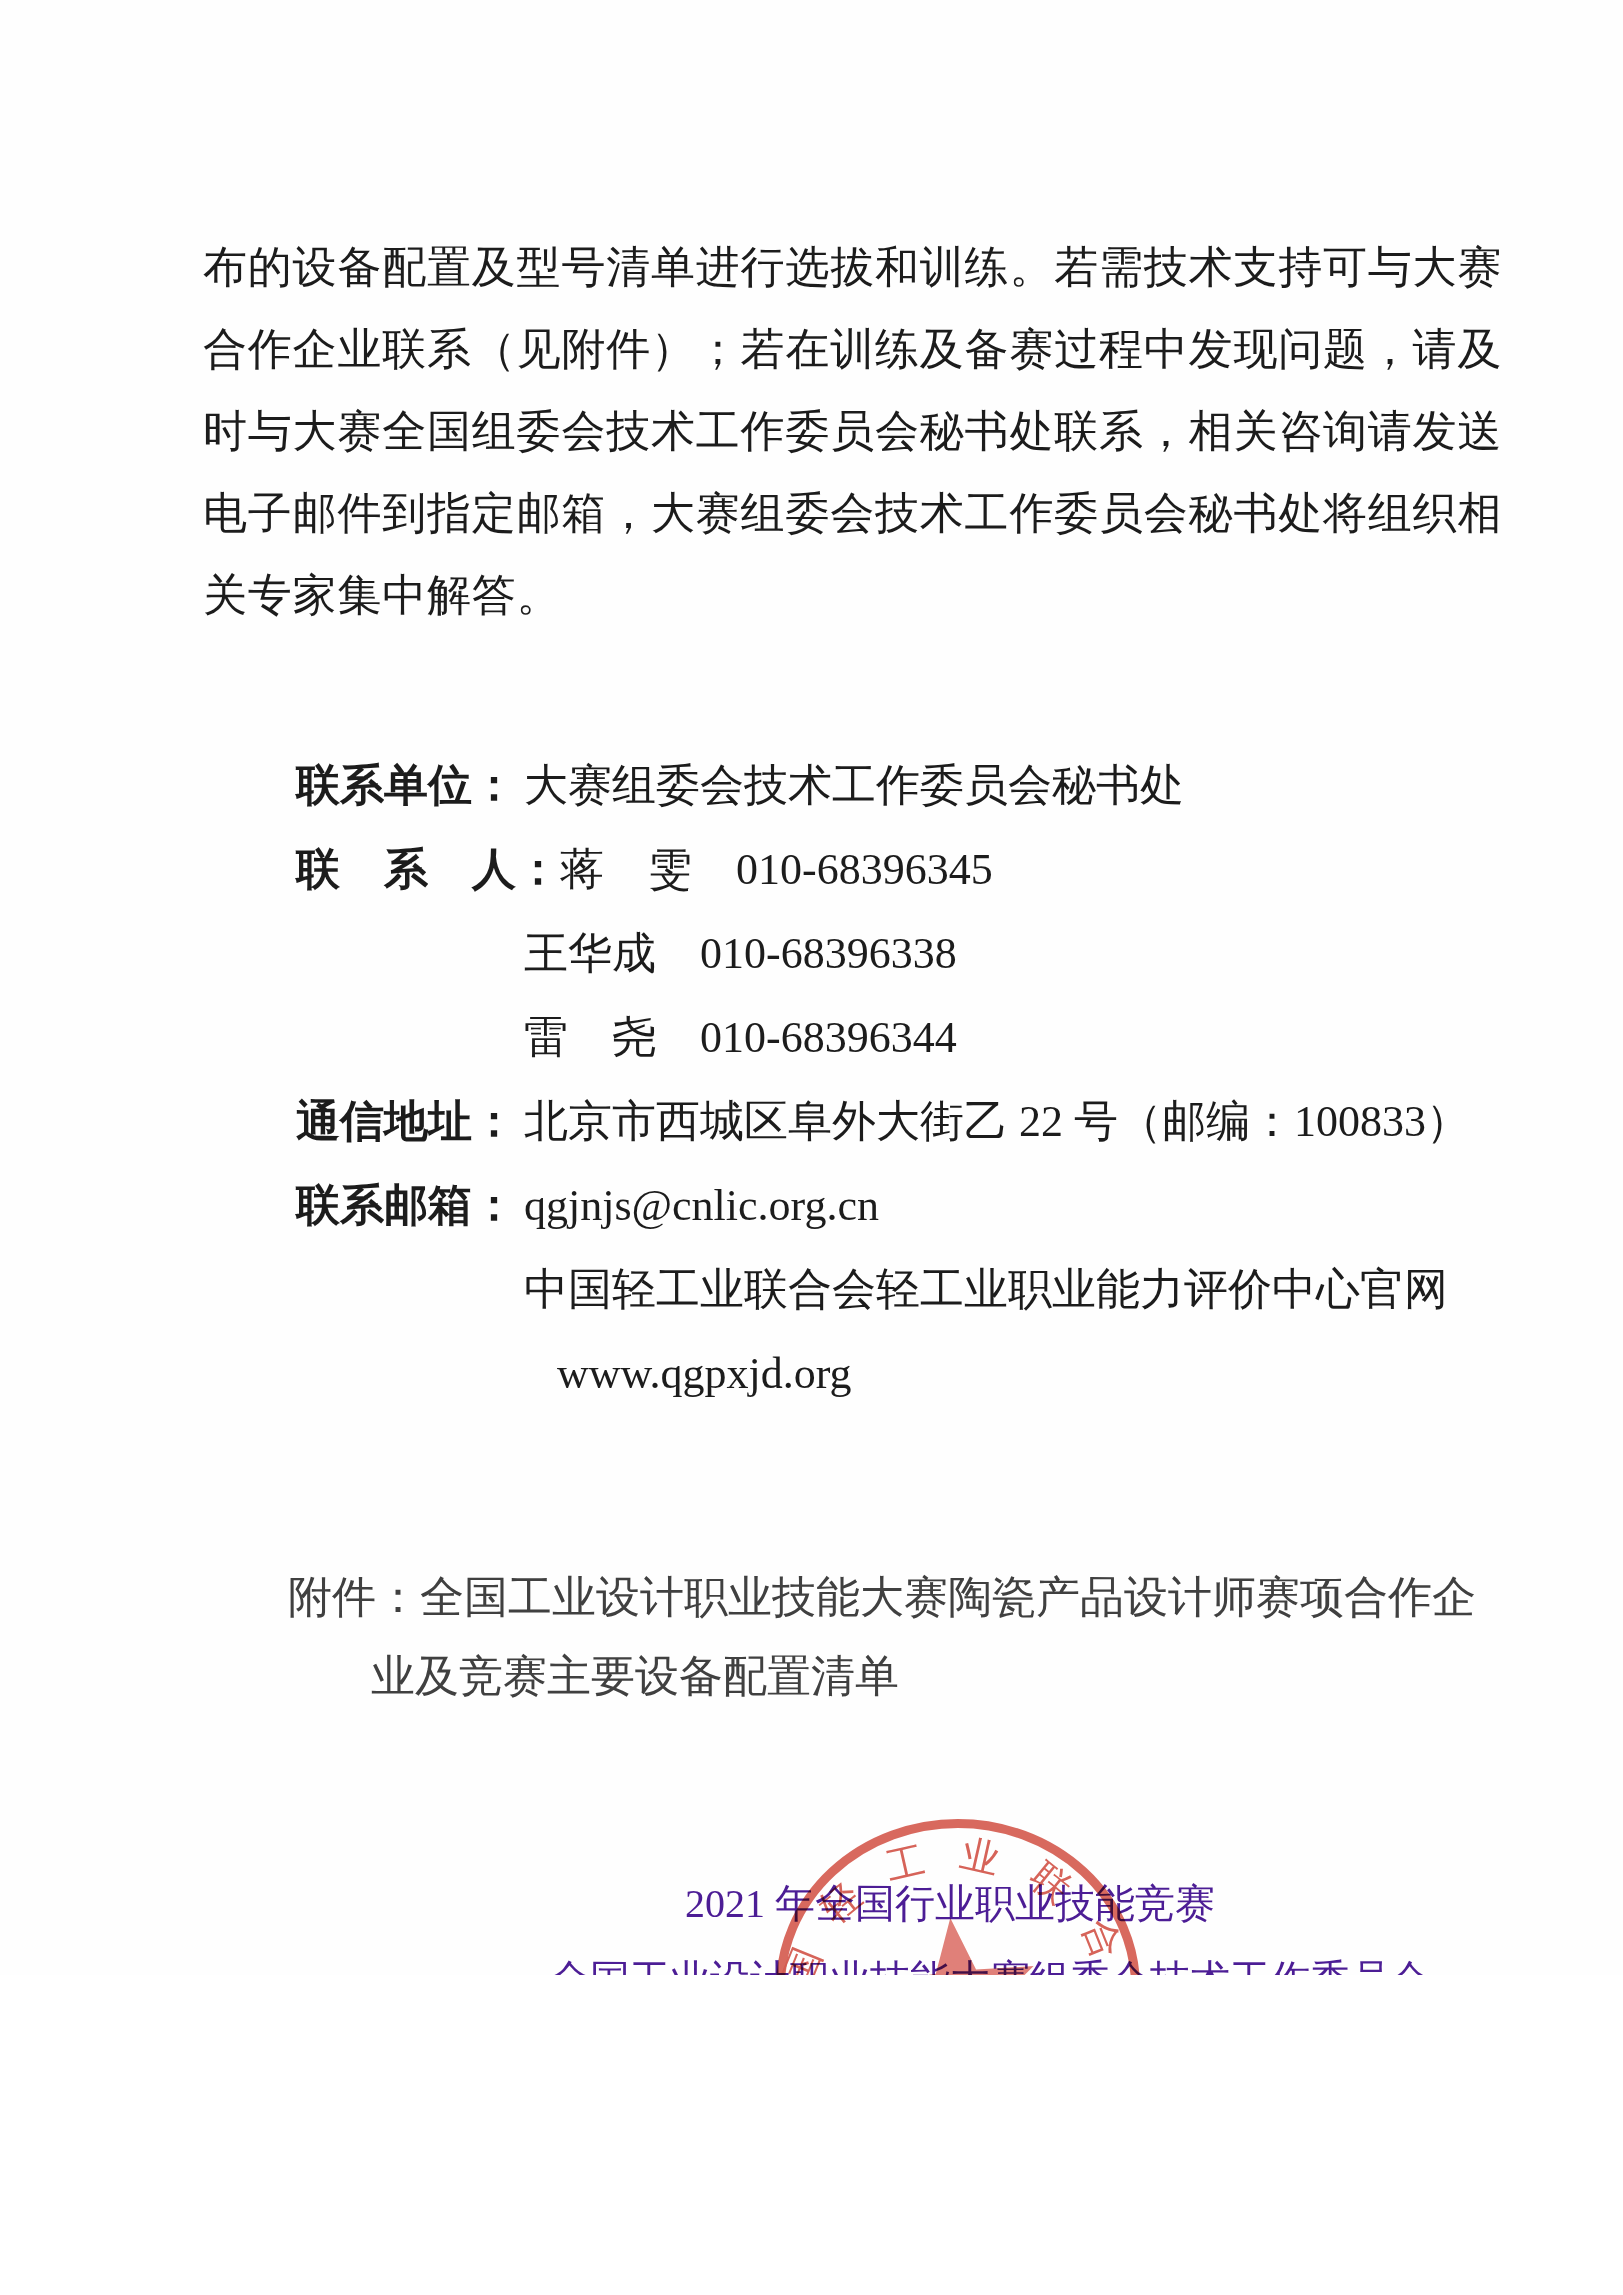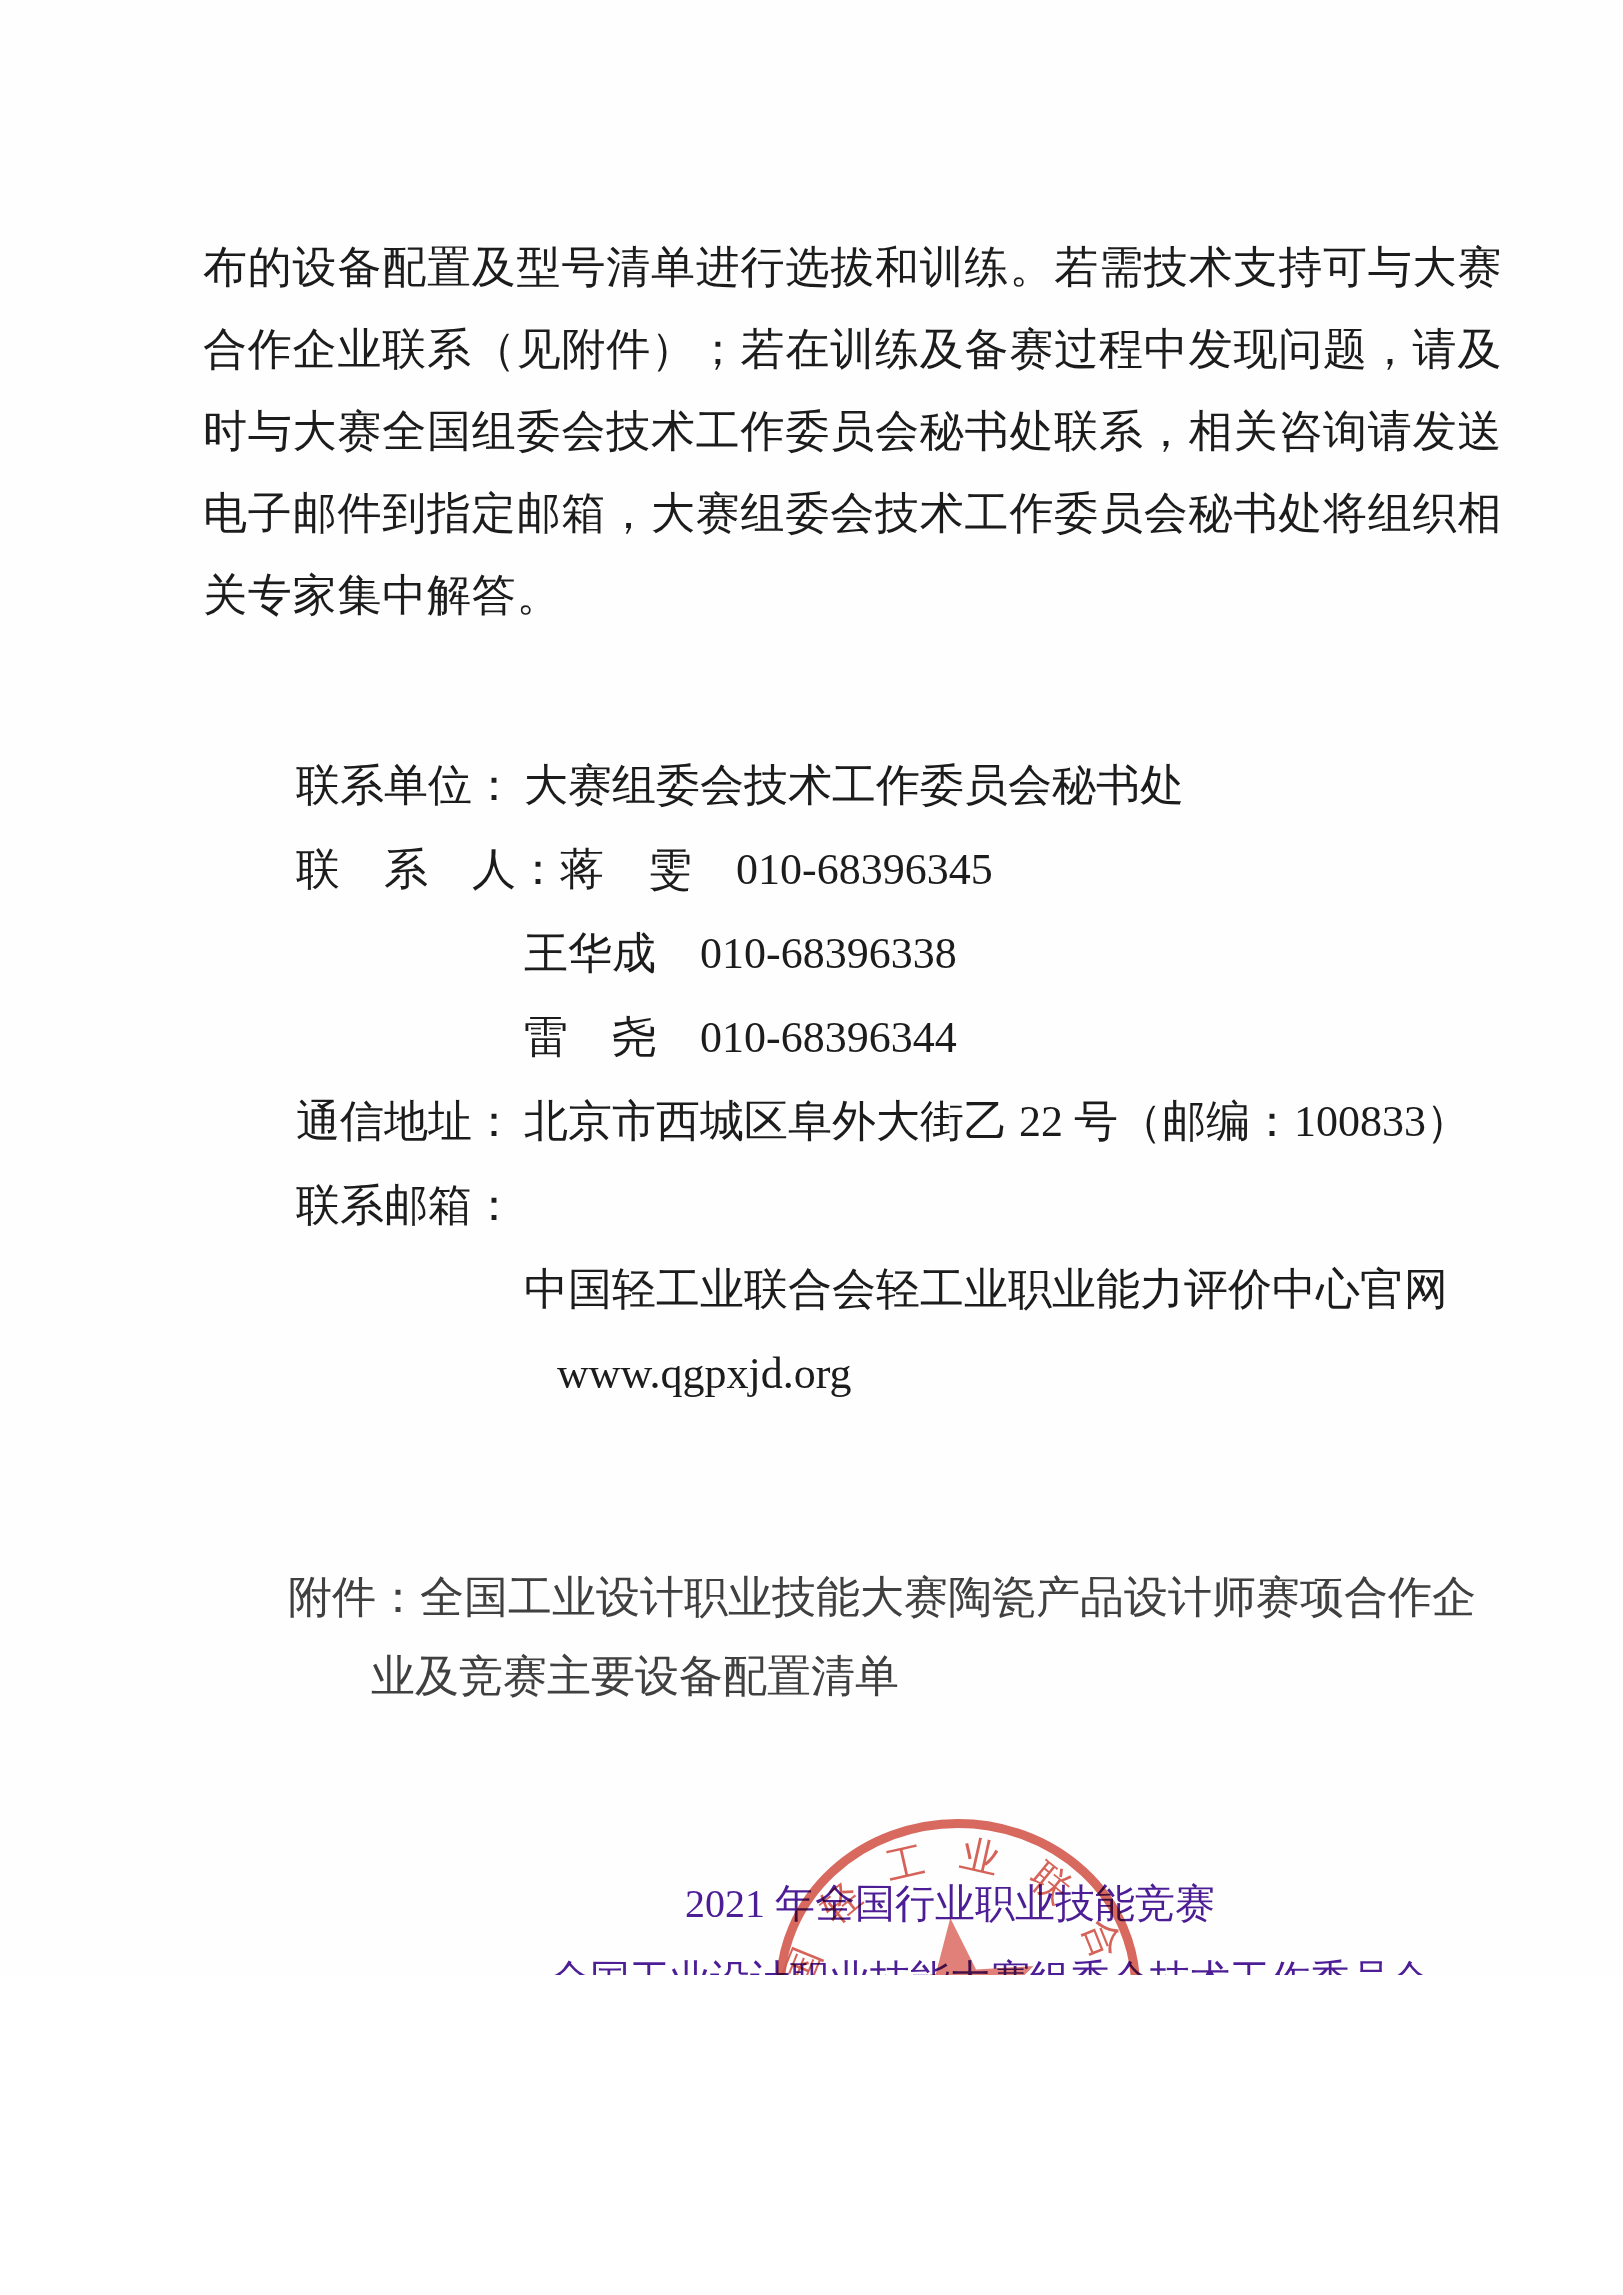--- a/index.html
+++ b/index.html
@@ -32,21 +32,21 @@
     text-align-last: left;
   }
   
   .contact {
     position: absolute;
     left: 296px; top: 744px; width: 1171px;
     font-size: 44px; line-height: 84px;
     color: #1c1c1c;
   }
   .crow { display: flex; white-space: nowrap; }
-  .clabel { flex: 0 0 auto; min-width: 228px; }
+  .clabel { flex: 0 0 auto; min-width: 228px; font-weight: bold; }
   .cvalue { flex: 0 0 auto; }
   .crow.r-www .cvalue { padding-left: 33px; }
   
   .attachment {
     position: absolute;
     left: 288px; top: 1558px; width: 1196px;
     font-size: 44px; line-height: 79px;
     color: #404040; white-space: nowrap;
   }
   .attachment .aline2 { margin-left: 83px; }
@@ -104,20 +104,21 @@
     <div class="crow">
       <span class="clabel"></span>
       <span class="cvalue">雷　尧　010-68396344</span>
     </div>
     <div class="crow">
       <span class="clabel">通信地址：</span>
       <span class="cvalue">北京市西城区阜外大街乙 22 号（邮编：100833）</span>
     </div>
     <div class="crow">
       <span class="clabel">联系邮箱：</span>
+      <span class="cvalue">qgjnjs@cnlic.org.cn</span>
     </div>
     <div class="crow">
       <span class="clabel"></span>
       <span class="cvalue">中国轻工业联合会轻工业职业能力评价中心官网</span>
     </div>
     <div class="crow r-www">
       <span class="clabel"></span>
       <span class="cvalue">www.qgpxjd.org</span>
     </div>
   </div>

